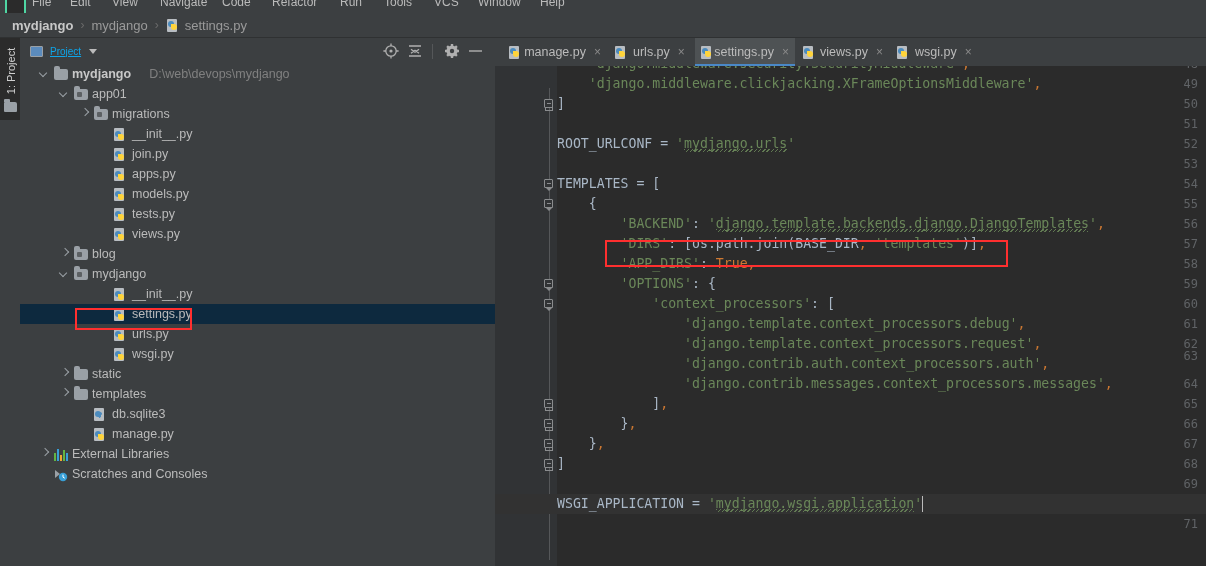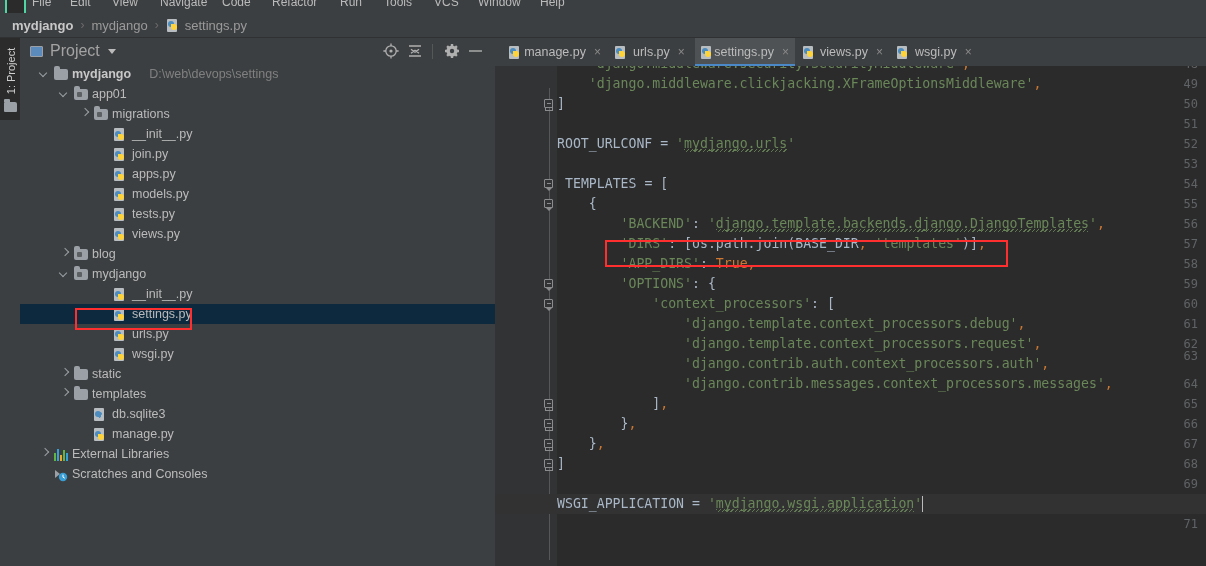--- a/index.html
+++ b/index.html
@@ -67,21 +67,21 @@
   }
   .projhead{
     position:absolute;left:0;top:0;width:475px;height:26px;
     display:flex;align-items:center;
   }
   .projhead .pic{
     width:13px;height:11px;margin-left:10px;margin-right:7px;
     border:1px solid #9aa0a6;background:#5b8bbd;box-sizing:border-box;
     border-radius:1px;
   }
-  .projhead .ptitle{color:#a3a3a3;font-size:16px;}
+  .projhead .ptitle{color:#0ea5e9;font-size:10px;text-decoration:underline;}
   .projhead .chev{
     margin-left:8px;width:0;height:0;
     border-left:4px solid transparent;border-right:4px solid transparent;
     border-top:5px solid #bbbbbb;
   }
   .projhead .tools{margin-left:auto;display:flex;align-items:center;padding-right:8px;}
   .projhead .tools .ti{
     width:22px;height:20px;position:relative;margin-left:2px;
   }
   .vsep{width:1px;height:15px;background:#555759;margin:0 6px;}
@@ -283,21 +283,21 @@
               <path d="M4 10h13" stroke="#b0b0b0" stroke-width="1.4"></path>
             </svg>
         </div>
       </div>
     </div>
     <div class="treearea" id="tree">
         <div class="row" style="top: 0px; position: absolute; left: 0px; right: 0px;">
           <span class="arrow open" style="left: 20px;"></span>
           <span class="fold" style="left: 34px;"></span>
           <span class="lbl bold" style="left: 52px;">mydjango</span>
-          <span class="lbl path" style="left: 129.2px;">D:\web\devops\settings</span>
+          <span class="lbl path" style="left: 129.2px;">D:\web\devops\mydjango</span>
         </div>
         <div class="row" style="top: 20px; position: absolute; left: 0px; right: 0px;">
           <span class="arrow open" style="left: 40px;"></span>
           <span class="fold mod" style="left: 54px;"></span>
           <span class="lbl" style="left: 72px;">app01</span>
         </div>
         <div class="row" style="top: 40px; position: absolute; left: 0px; right: 0px;">
           <span class="arrow closed" style="left: 60px;"></span>
           <span class="fold mod" style="left: 74px;"></span>
           <span class="lbl" style="left: 92px;">migrations</span>
@@ -549,21 +549,21 @@
             <span class="bx"></span>
           </div>
         </div>
       <div class="codearea" id="codearea">
           <div class="codeline" style="top: -12px;"><span class="tok-plain">    </span><span class="tok-str">'django.middleware.security.SecurityMiddleware'</span><span class="tok-punc">,</span></div>
           <div class="codeline" style="top: 8px;"><span class="tok-plain">    </span><span class="tok-str">'django.middleware.clickjacking.XFrameOptionsMiddleware'</span><span class="tok-punc">,</span></div>
           <div class="codeline" style="top: 28px;"><span class="tok-plain">]</span></div>
           <div class="codeline" style="top: 48px;"></div>
           <div class="codeline" style="top: 68px;"><span class="tok-plain">ROOT_URLCONF </span><span class="tok-plain">= </span><span class="tok-str">'mydjango.urls'</span><span class="squig" style="left: 126.95px; top: 15px; width: 103.09px;"></span></div>
           <div class="codeline" style="top: 88px;"></div>
-          <div class="codeline" style="top: 108px; margin-left: 8px;"><span class="tok-plain">TEMPLATES </span><span class="tok-plain">= </span><span class="tok-plain">[</span></div>
+          <div class="codeline" style="top: 108px;"><span class="tok-plain">TEMPLATES </span><span class="tok-plain">= </span><span class="tok-plain">[</span></div>
           <div class="codeline" style="top: 128px;"><span class="tok-plain">    </span><span class="tok-plain">{</span></div>
           <div class="codeline" style="top: 148px;"><span class="tok-plain">        </span><span class="tok-str">'BACKEND'</span><span class="tok-plain">:</span><span class="tok-plain"> </span><span class="tok-str">'django.template.backends.django.DjangoTemplates'</span><span class="squig" style="left: 158.67px; top: 15px; width: 372.71px;"></span><span class="tok-punc">,</span></div>
           <div class="codeline" style="top: 168px;"><span class="tok-plain">        </span><span class="tok-str">'DIRS'</span><span class="tok-plain">:</span><span class="tok-plain"> [os.path.join(BASE_DIR</span><span class="tok-punc">,</span><span class="tok-plain"> </span><span class="tok-str">'templates'</span><span class="tok-plain">)]</span><span class="tok-punc">,</span></div>
           <div class="codeline" style="top: 188px;"><span class="tok-plain">        </span><span class="tok-str">'APP_DIRS'</span><span class="tok-plain">:</span><span class="tok-plain"> </span><span class="tok-true">True</span><span class="tok-punc">,</span></div>
           <div class="codeline" style="top: 208px;"><span class="tok-plain">        </span><span class="tok-str">'OPTIONS'</span><span class="tok-plain">:</span><span class="tok-plain"> {</span></div>
           <div class="codeline" style="top: 228px;"><span class="tok-plain">            </span><span class="tok-str">'context_processors'</span><span class="tok-plain">:</span><span class="tok-plain"> [</span></div>
           <div class="codeline" style="top: 248px;"><span class="tok-plain">                </span><span class="tok-str">'django.template.context_processors.debug'</span><span class="tok-punc">,</span></div>
           <div class="codeline" style="top: 268px;"><span class="tok-plain">                </span><span class="tok-str">'django.template.context_processors.request'</span><span class="tok-punc">,</span></div>
           <div class="codeline" style="top: 288px;"><span class="tok-plain">                </span><span class="tok-str">'django.contrib.auth.context_processors.auth'</span><span class="tok-punc">,</span></div>
           <div class="codeline" style="top: 308px;"><span class="tok-plain">                </span><span class="tok-str">'django.contrib.messages.context_processors.messages'</span><span class="tok-punc">,</span></div>

